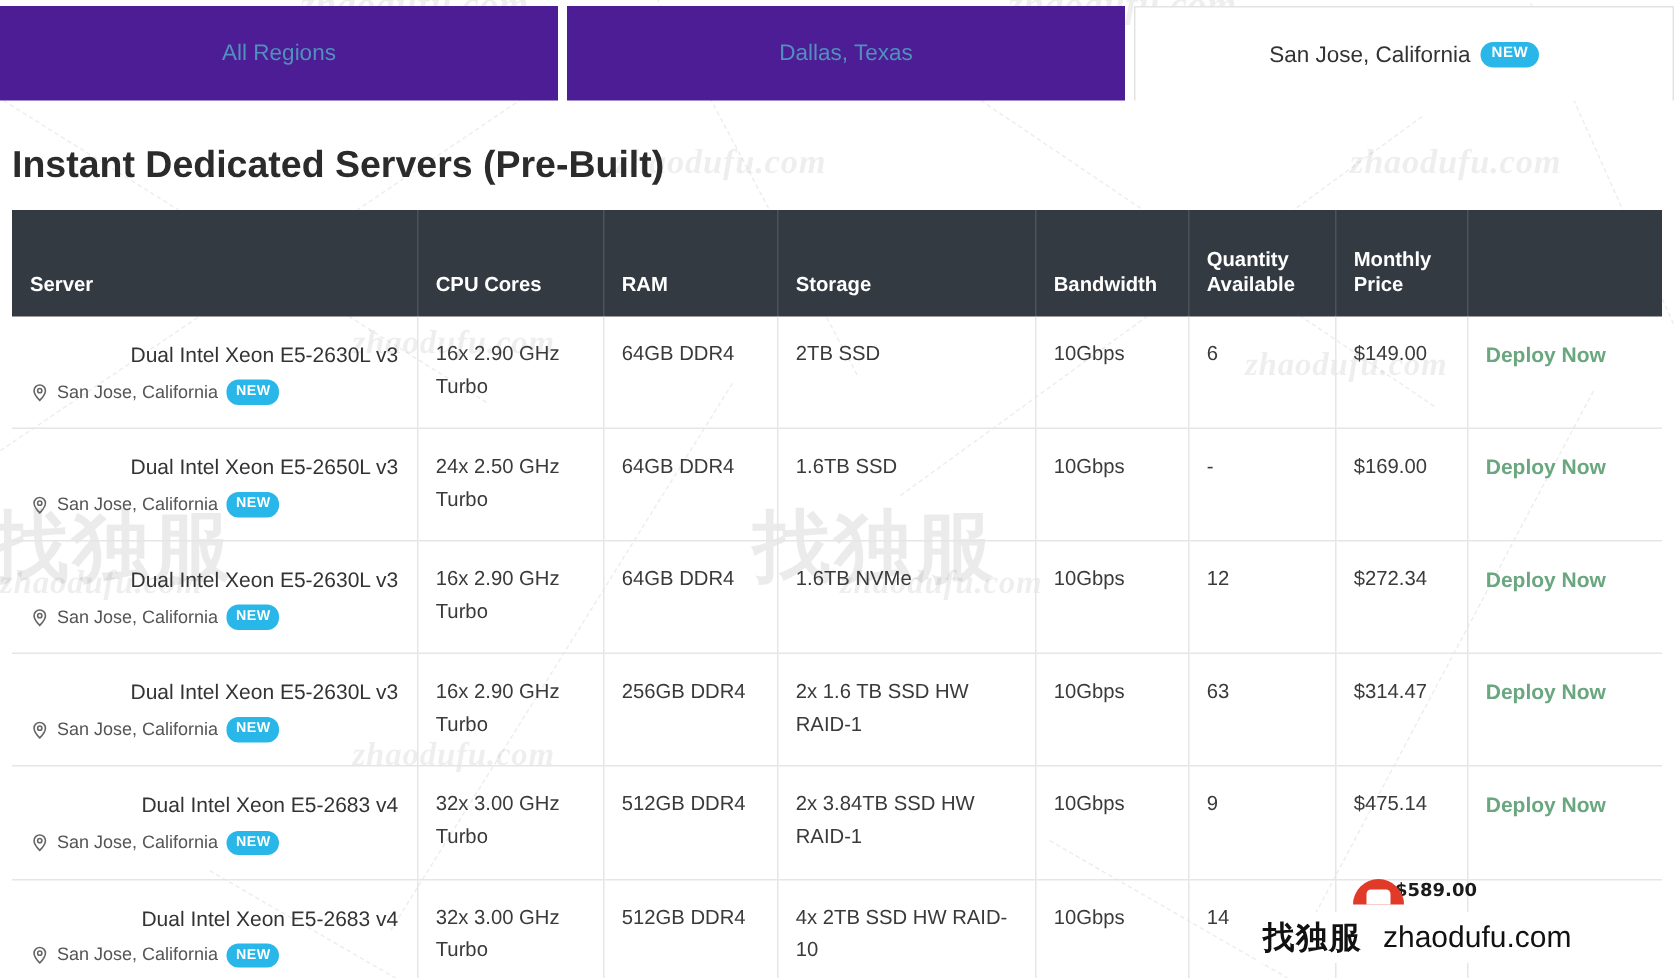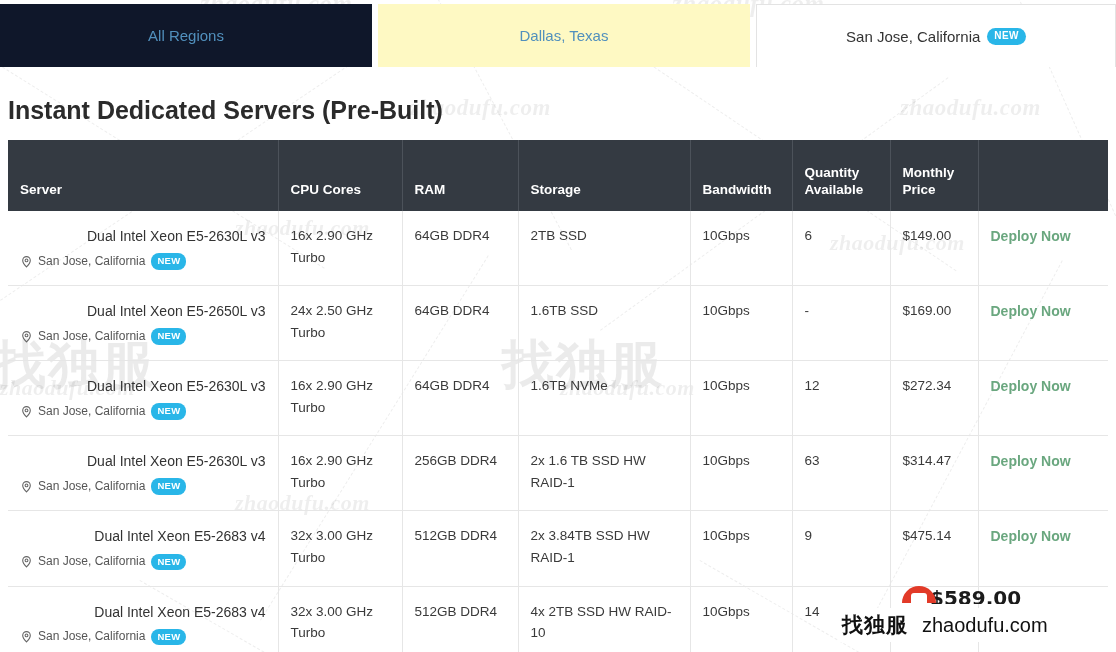--- a/index.html
+++ b/index.html
@@ -56,22 +56,22 @@
     z-index: 10;
   }
   .tab {
     display: flex;
     align-items: center;
     justify-content: center;
     font-size: 15px;
     cursor: pointer;
     user-select: none;
   }
-  .tab-all      { width: 372px; background: #0f172a; color: #5190bd; margin-right: 6px; }
-  .tab-dallas   { width: 372px; background: #fef9c3; color: #5190bd; margin-right: 6px; }
+  .tab-all      { width: 372px; background: #4c1d95; color: #5190bd; margin-right: 6px; }
+  .tab-dallas   { width: 372px; background: #4c1d95; color: #5190bd; margin-right: 6px; }
   .tab-sanjose  { width: 360px; background: #ffffff; color: #333333;
                   border: 1px solid #e3e3e3; border-bottom: none; }
   .tab-label { white-space: nowrap; }
 
   .badge-new {
     display: inline-block;
     background: #29b6e8;
     color: #ffffff;
     font-size: 10px;
     font-weight: bold;
@@ -217,21 +217,21 @@
     border-radius: 3px 3px 0 0;
   }
   .price-smudge {
     position: absolute;
     left: 930px; top: 586px;
     width: 170px; height: 18px;
     z-index: 30;
     overflow: hidden;
     font-family: "DejaVu Sans", sans-serif;
     font-weight: bold;
-    font-size: 20px;
+    font-size: 12px;
     color: #1b1b1b;
     letter-spacing: 0px;
     white-space: nowrap;
   }
 </style>
 </head>
 <body>
 
 <div id="page">
 

